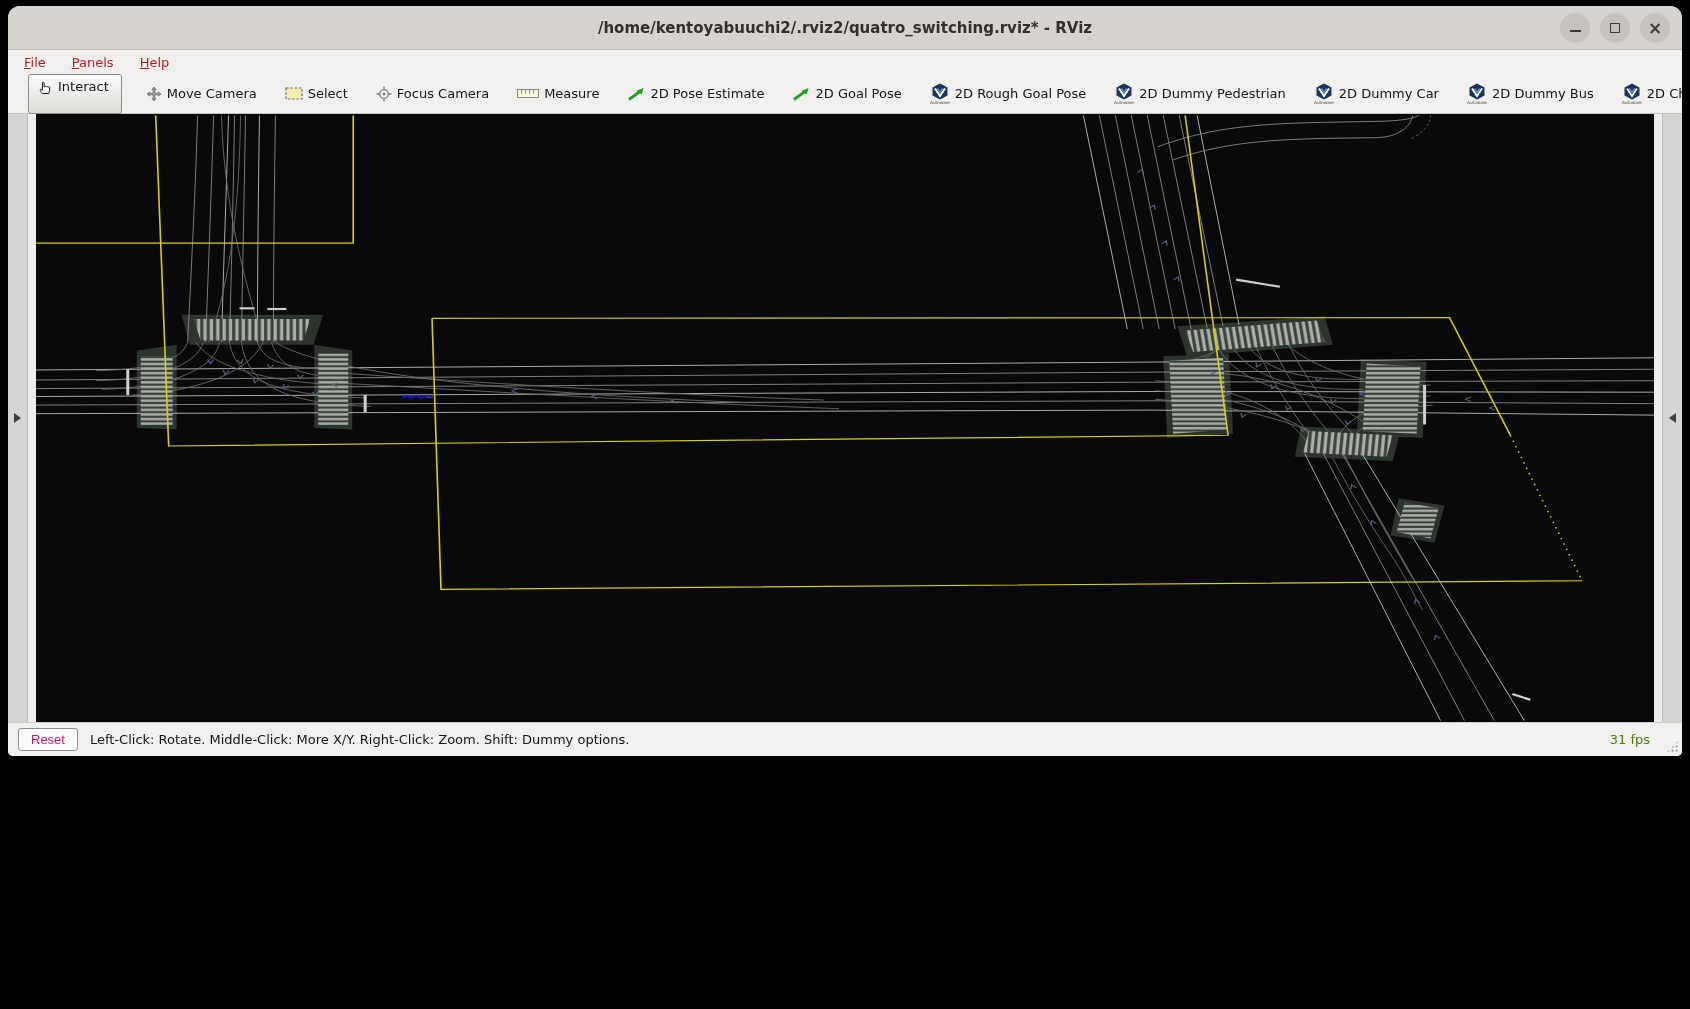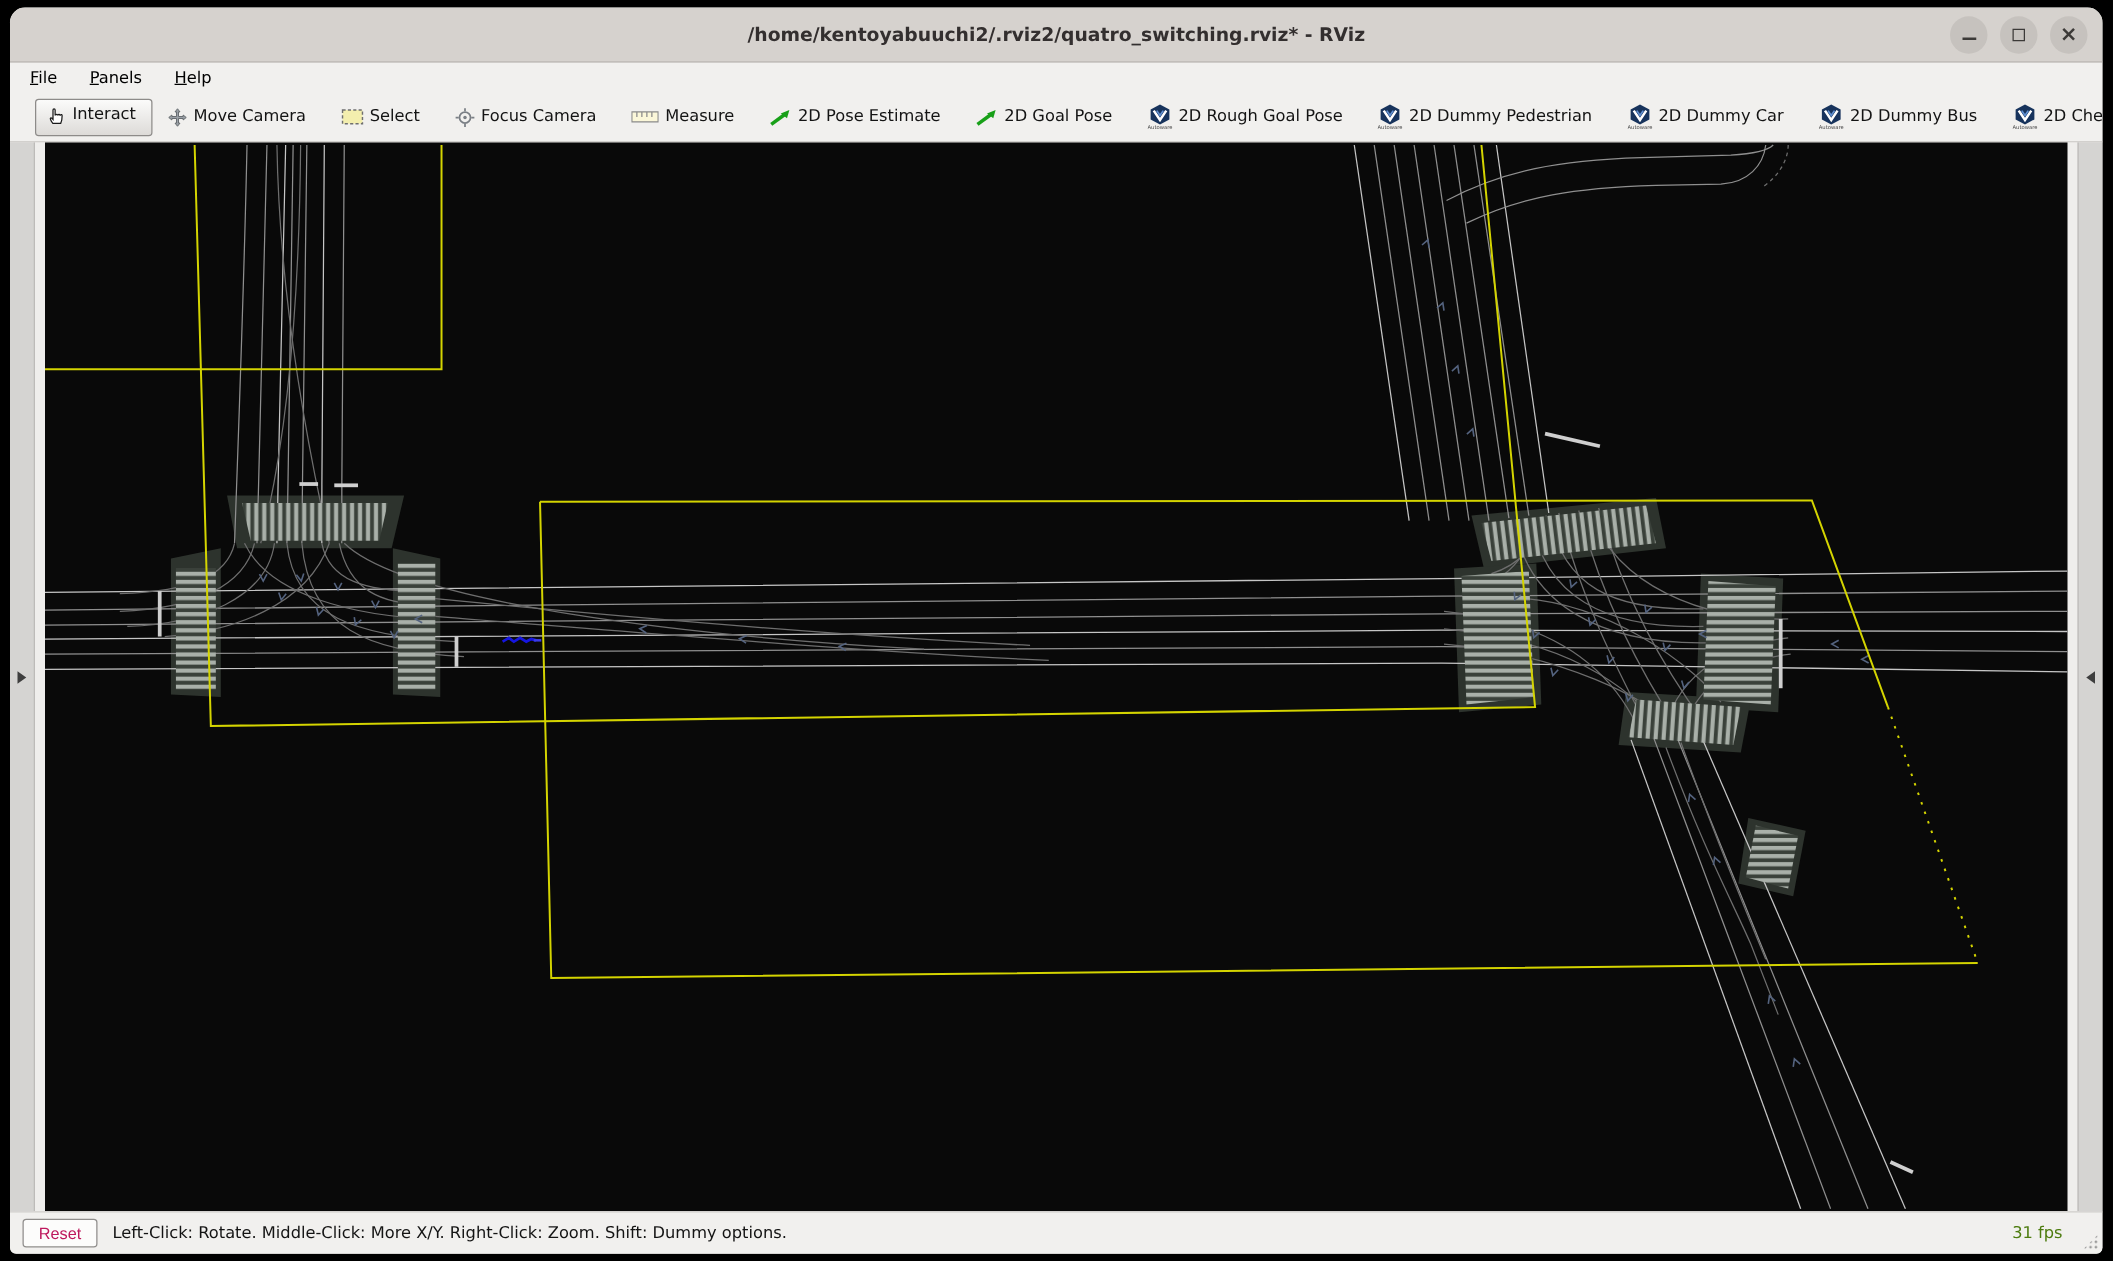--- a/index.html
+++ b/index.html
@@ -1,45 +1,45 @@
 <!DOCTYPE html>
 <html><head>
 <meta charset="utf-8">
 <style>
   * { margin:0; padding:0; box-sizing:border-box; }
   html,body { width:1690px; height:1009px; background:#000; overflow:hidden;
     font-family:"DejaVu Sans","Liberation Sans",sans-serif; }
-  .window { position:absolute; left:8px; top:6px; width:1674px; height:997px;
+  .window { position:absolute; left:8px; top:6px; width:1674px; height:750px;
     background:#f1f0ee; border-radius:12px 12px 5px 5px; overflow:hidden;
     display:flex; flex-direction:column; }
   
   .titlebar { height:44px; background:#d6d2ce; border-bottom:1px solid #bcb8b4;
     display:flex; align-items:center; position:relative; flex:0 0 auto; }
   .title { position:absolute; left:0; right:0; text-align:center; font-size:15px;
     font-weight:bold; color:#332f2f; }
   .winbtns { position:absolute; right:12px; top:7px; display:flex; gap:10px; }
   .wbtn { width:30px; height:30px; border-radius:50%; background:#c6c2be;
     display:flex; align-items:center; justify-content:center; color:#3c3a38; }
   .ico-min { width:11px; height:2px; background:#3c3a38; display:block; margin-top:6px;}
   .ico-max { width:10px; height:10px; border:1.6px solid #3c3a38; display:block; }
   .ico-close { font-size:17px; font-weight:bold; line-height:1; }
   
   .menubar { height:24px; background:#f1f0ee; display:flex; align-items:center;
-    padding-left:16px; gap:26px; font-size:13px; color:#000000; flex:0 0 auto; }
+    padding-left:16px; gap:26px; font-size:13px; color:#b91c1c; flex:0 0 auto; }
   .menu-item u { text-decoration:underline; }
   
   .toolbar { height:40px; background:#f1f0ee; border-bottom:1px solid #c7c5c2;
     display:flex; align-items:center; padding:0 10px; flex:0 0 auto; }
   .grip { width:7px; height:26px; margin-right:10px;
     background-image:radial-gradient(#aaa 1px, transparent 1.2px);
     background-size:4px 4px; }
   .tbtn { display:flex; align-items:center; gap:5px; font-size:13px; color:#141414;
     padding:4px 4px; margin-right:20px; white-space:nowrap; }
   .tbtn.active { border:1px solid #8d8b89; border-radius:3px;
-    background:linear-gradient(#fbfbfa,#dddbd8); padding:4px 12px 8px 8px; margin-right:8px;}
+    background:linear-gradient(#fbfbfa,#dddbd8); padding:4px 12px 18px 8px; margin-right:20px;}
   .ticon { display:flex; align-items:center; justify-content:center; }
   
   .center { flex:1 1 auto; display:flex; min-height:0; }
   .rail { width:20px; background:#d5d4d2; position:relative; flex:0 0 auto; }
   .gutter { width:8px; background:#efeeec; flex:0 0 auto; }
   .rail.left { border-right:1px solid #bdbbb9; }
   .rail.right { border-left:1px solid #bdbbb9; }
   .railbtn { position:absolute; top:50%; left:50%; transform:translate(-50%,-50%);
     width:16px; height:22px; display:flex; align-items:center; justify-content:center; }
   .tri-r { width:0;height:0;border-left:7px solid #3e3e3e;

